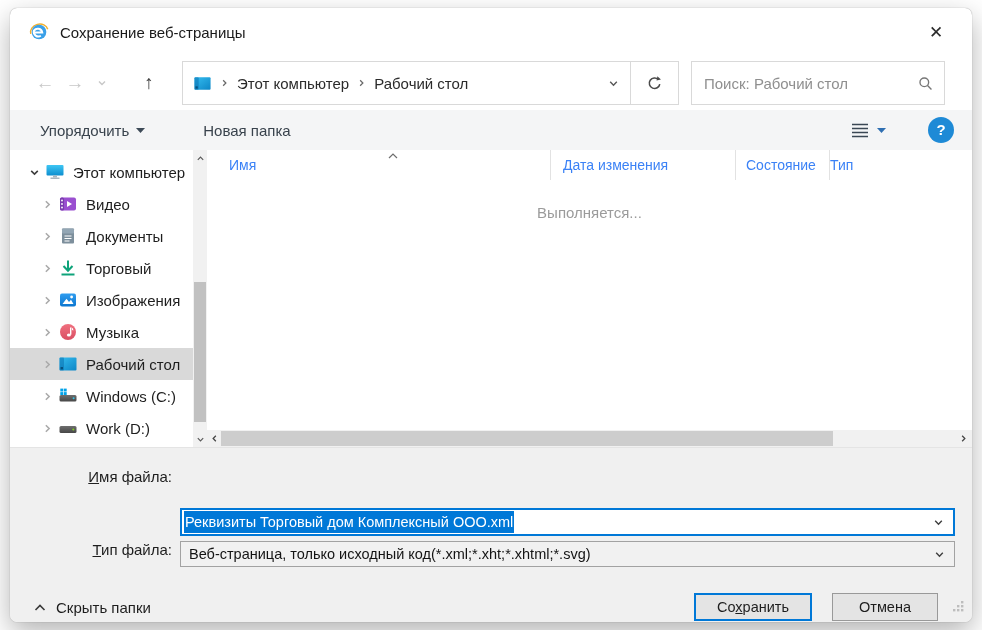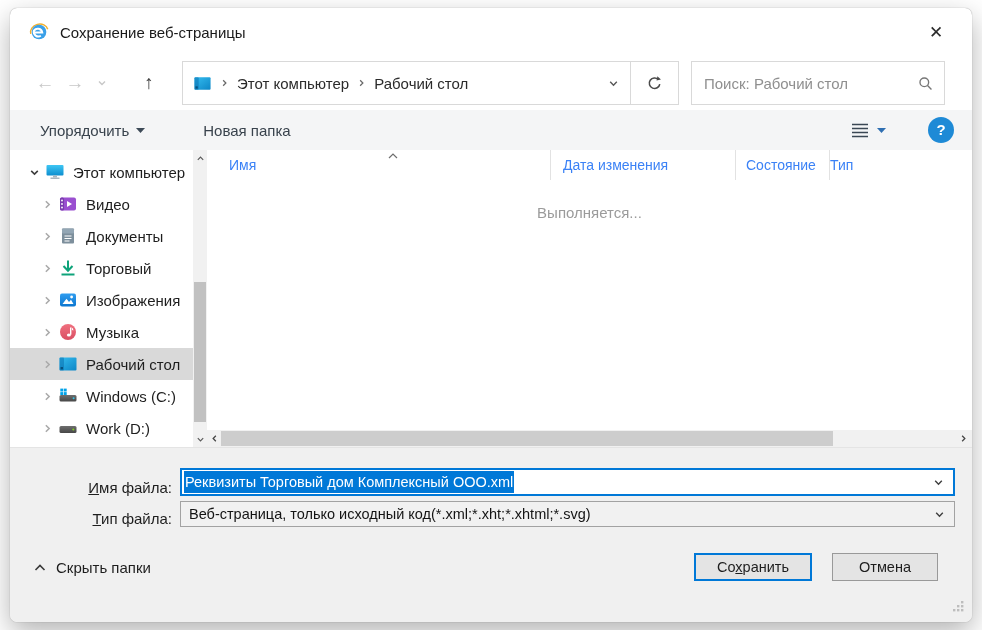--- a/index.html
+++ b/index.html
@@ -67,27 +67,27 @@
   .hcell.c3{ flex:1;      border-left:1px solid #e2e2e2; }
   .sort-caret{ position:absolute; left:180px; top:-3px; color:#6f6f6f; }
   .list-body{ flex:1; text-align:center; padding-top:24px; font-size:15px; color:#9b9b9b; }
   .hscroll{ height:17px; background:#f1f1f1; position:relative; display:flex; align-items:center; }
   .h-arrow{ width:14px; display:flex; justify-content:center; color:#444; }
   .h-arrow.right{ position:absolute; right:2px; }
   .hscroll .thumb{ position:absolute; left:14px; width:612px; top:1px; height:15px; background:#cdcdcd; }
 
   
   .bottom{ height:175px; background:#f0f0f0; border-top:1px solid #e4e4e4; position:relative; }
-  .formrow{ display:flex; align-items:flex-end; }
+  .formrow{ display:flex; align-items:flex-start; }
   .formrow.name{ margin-top:20px; }
   .formrow.type{ margin-top:5px; }
   .flabel{ width:162px; text-align:right; font-size:15px; color:#1e1e1e; flex:none; }
   .u{ text-decoration:underline; }
   .combo{ margin-left:8px; width:775px; position:relative; display:flex; align-items:center; }
-  .combo-name{ height:28px; border:2px solid #0078d7; background:#fff; padding-left:2px; }
+  .combo-name{ height:28px; border:2px solid #0078d7; background:#fff; padding-left:2px;margin-top:40px; }
   .sel-text{ background:#0078d7; color:#fff; font-size:14.5px; padding:3px 1px; white-space:nowrap; }
   .combo-type{ height:26px; border:1px solid #a2a2a2; background:#f1f1f1; padding-left:8px; font-size:14.5px; color:#141414; white-space:nowrap;}
   .combo .drop{ position:absolute; right:9px; color:#3f3f3f; display:flex; }
 
   .footer{ margin-top:26px; display:flex; align-items:center; padding:0 34px 0 24px; }
   .hide-folders{ border:0; background:transparent; display:flex; align-items:center; gap:10px; font-size:15px; color:#1e1e1e; cursor:pointer; font-family:"Liberation Sans",sans-serif;}
   .hide-folders .chev{ color:#3a3a3a; display:flex; }
   .btns{ margin-left:auto; display:flex; align-items:center; gap:20px; }
   .pushbtn{ height:28px; font-size:14.5px; color:#1e1e1e; background:#e4e4e4; cursor:pointer; font-family:"Liberation Sans",sans-serif;}
   .savebtn{ width:118px; border:2px solid #0078d7; }

